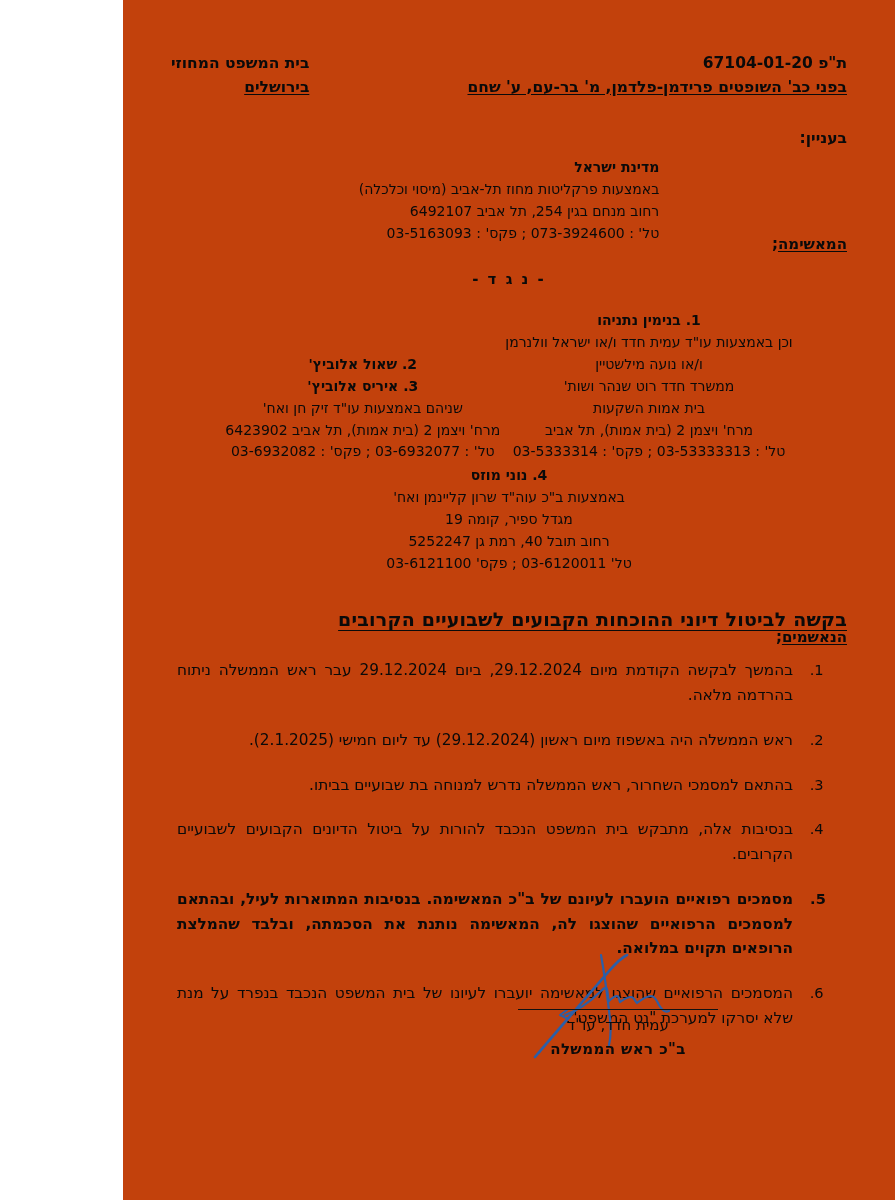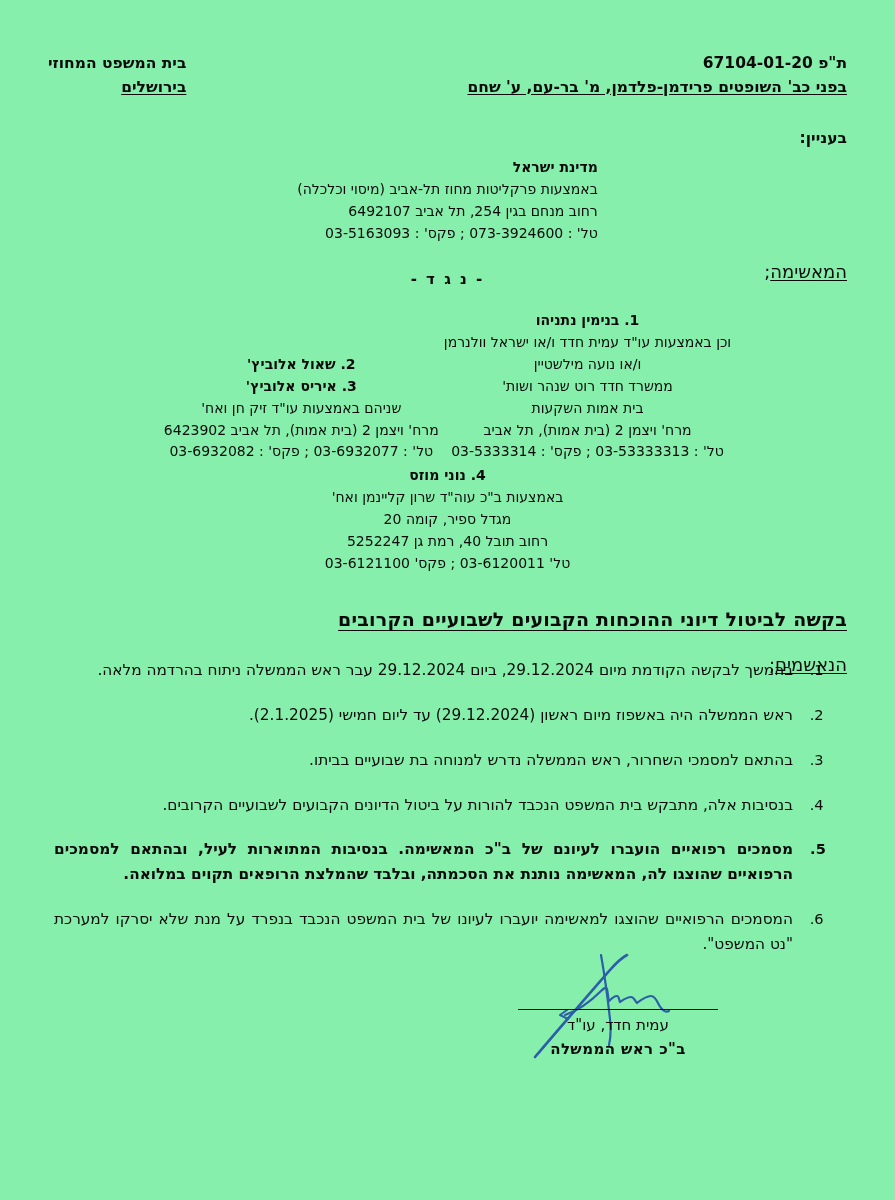--- a/index.html
+++ b/index.html
@@ -12,23 +12,23 @@
     width: 895px;
     height: 1200px;
     font-family: "DejaVu Sans", "Liberation Sans", sans-serif;
     color: #0a0a0a;
     direction: rtl;
     overflow: hidden;
   }
 
   .page {
     position: relative;
-    width: 895px;
+    width: 772px;
     height: 1200px;
-    background: #86efac;
+    background: #c2410c;
     box-sizing: border-box;
     padding: 52px 48px 0 48px;
   }
 
   
   .header-row {
     display: flex;
     flex-direction: row-reverse;
     justify-content: space-between;
     align-items: flex-start;
@@ -62,24 +62,23 @@
     line-height: 1.56;
     white-space: nowrap;
   }
   .party-name {
     font-weight: bold;
   }
   .party-line { white-space: nowrap; }
 
   .side-label {
     position: absolute;
-    font-weight: normal;
-    font-size: 18px;
+    font-weight: bold;
+    font-size: 15px;
     white-space: nowrap;
-    margin-top: 26px;
   }
   .side-label .u { text-decoration: underline; }
 
   .vs {
     text-align: center;
     font-weight: bold;
     font-size: 15px;
     letter-spacing: 2px;
     margin-top: 26px;
   }
@@ -231,21 +230,21 @@
       <div class="party-line">טל' : 03-6932077 ; פקס' : 03-6932082</div>
     </div>
 
     
     <div class="resp-group">
       <div class="party-name">
         <span>4.</span>
         <span>נוני מוזס</span>
       </div>
       <div class="party-line">באמצעות ב"כ עוה"ד שרון קליינמן ואח'</div>
-      <div class="party-line">מגדל ספיר, קומה 20</div>
+      <div class="party-line">מגדל ספיר, קומה 19</div>
       <div class="party-line">רחוב תובל 40, רמת גן 5252247</div>
       <div class="party-line">טל' 03-6120011 ; פקס' 03-6121100</div>
     </div>
   </div>
 
   <div class="doc-title">
     <span>בקשה לביטול דיוני ההוכחות הקבועים לשבועיים הקרובים</span>
   </div>
 
   <ol class="clauses">

